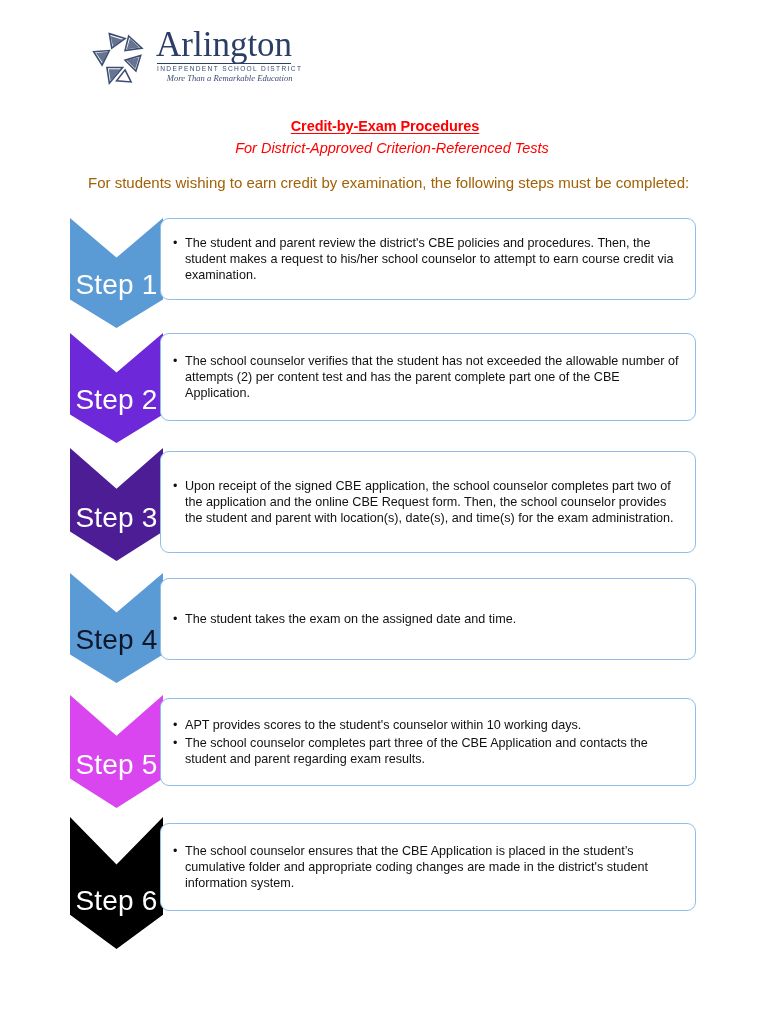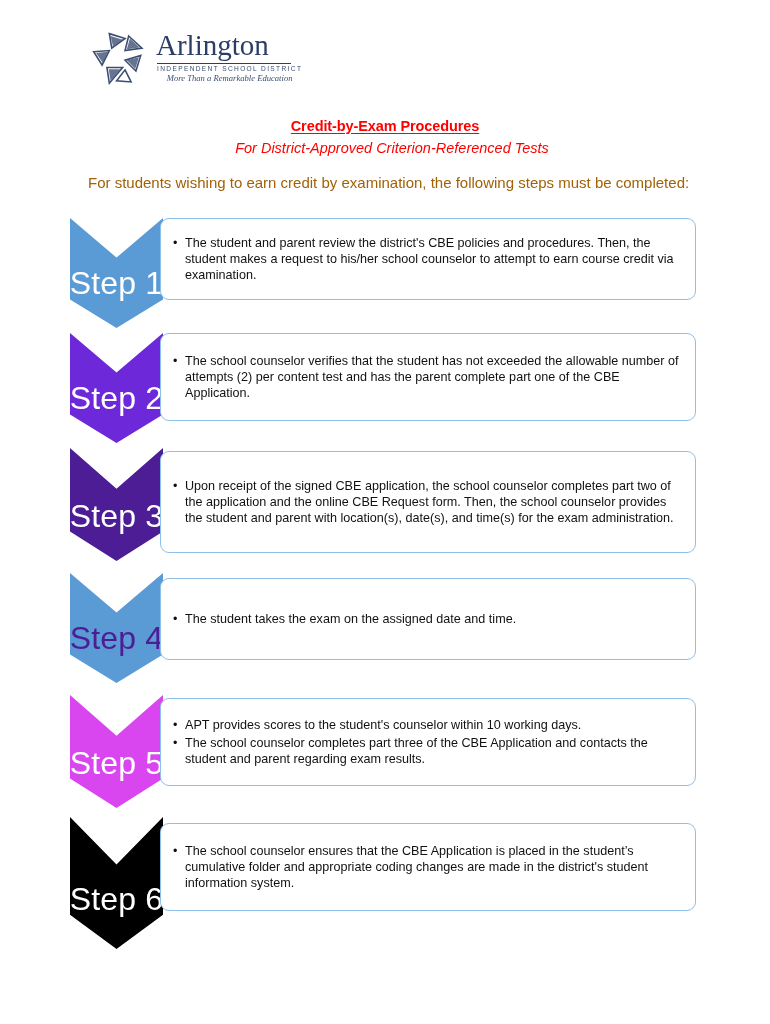--- a/index.html
+++ b/index.html
@@ -32,21 +32,21 @@
     height: 58px;
     flex: 0 0 62px;
     margin-top: 2px;
   }
   .logo-words {
     margin-left: 6px;
     padding-top: 0px;
   }
   .logo-name {
     font-family: "Liberation Serif", serif;
-    font-size: 29px;
+    font-size: 35px;
     line-height: 34px;
     color: #2c3e66;
     letter-spacing: 0px;
     white-space: nowrap;
   }
   .logo-rule {
     width: 134px;
     height: 1px;
     background: #2c3e66;
     margin: 1px 0 1px 1px;
@@ -125,21 +125,21 @@
     width: 93px;
     background: #5B9BD5;
     -webkit-clip-path: polygon(0% 0%, 50% 36%, 100% 0%, 100% 74%, 50% 100%, 0% 74%);
     clip-path: polygon(0% 0%, 50% 36%, 100% 0%, 100% 74%, 50% 100%, 0% 74%);
     display: flex;
     align-items: flex-end;
     justify-content: center;
   }
   .chevron-label {
     color: #ffffff;
-    font-size: 32px;
+    font-size: 28px;
     font-weight: normal;
     line-height: 1;
     white-space: nowrap;
     letter-spacing: 0.2px;
   }
   .textbox {
     position: absolute;
     left: 160px;
     width: 536px;
     box-sizing: border-box;
@@ -222,21 +222,21 @@
     <div class="step-row" style="top: 0px;">
       <div class="chevron" style="top: 448px; height: 113px; background: #4c1d95;">
         <div class="chevron-label" style="color: rgb(255, 255, 255); margin-bottom: 29px;">Step 3</div>
       </div>
       <div class="textbox" style="top: 451px; height: 102px; border-color: rgb(143, 191, 232);">
         <p class="bullet-item"><span class="dot">•</span>Upon receipt of the signed CBE application, the school counselor completes part two of the application and the online CBE Request form.  Then, the school counselor provides the student and parent with location(s), date(s), and time(s) for the exam administration.</p>
       </div>
     </div>
     <div class="step-row" style="top: 0px;">
       <div class="chevron" style="top: 573px; height: 110px; background: rgb(91, 155, 213);">
-        <div class="chevron-label" style="color: #4c1d95; margin-bottom: 29px;">Step 4</div>
+        <div class="chevron-label" style="color: #0f172a; margin-bottom: 29px;">Step 4</div>
       </div>
       <div class="textbox" style="top: 578px; height: 82px; border-color: rgb(143, 191, 232);">
         <p class="bullet-item"><span class="dot">•</span>The student takes the exam on the assigned date and time.</p>
       </div>
     </div>
     <div class="step-row" style="top: 0px;">
       <div class="chevron" style="top: 695px; height: 113px; background: #d946ef;">
         <div class="chevron-label" style="color: rgb(255, 255, 255); margin-bottom: 29px;">Step 5</div>
       </div>
       <div class="textbox" style="top: 698px; height: 88px; border-color: rgb(143, 191, 232);">

